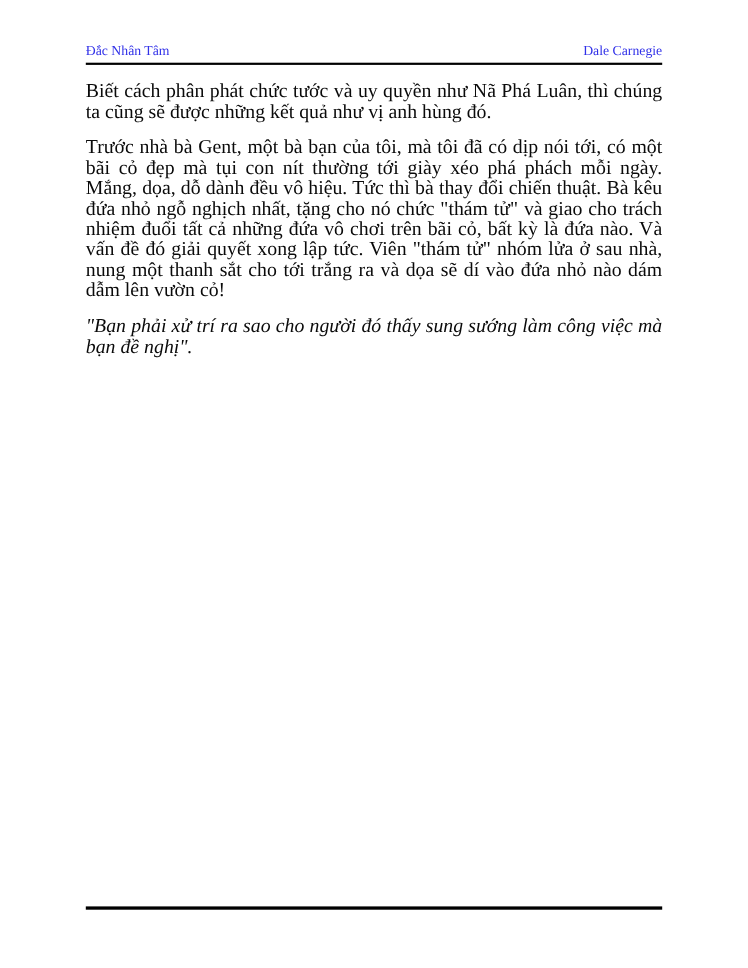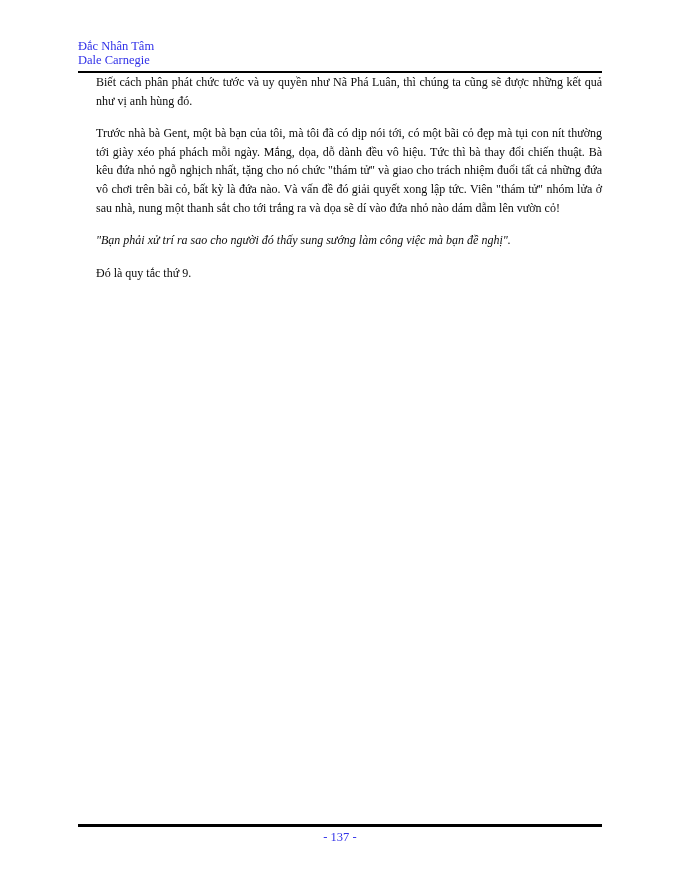--- a/index.html
+++ b/index.html
@@ -26,34 +26,33 @@
     right: 78px;
     top: 39px;
   }
   .header-row {
     display: flex;
     justify-content: space-between;
     align-items: baseline;
     font-size: 12.5px;
     line-height: 14px;
     color: #3030e8;
-    flex-direction: column;
   }
   .header-rule {
     margin-top: 4px;
     height: 0;
     border-top: 2.5px solid #000000;
   }
   
   .page-body {
     position: absolute;
-    left: 96px;
+    left: 78px;
     right: 78px;
     top: 73px;
-    font-size: 12px;
+    font-size: 18px;
     line-height: 18.6px;
     text-align: justify;
   }
   .page-body p.para {
     margin: 0 0 14px 0;
   }
   .page-body p.para.italic {
     font-style: italic;
   }
   
@@ -85,21 +84,19 @@
       <span>Đắc Nhân Tâm</span>
       <span>Dale Carnegie</span>
     </div>
     <div class="header-rule"></div>
   </div>
 
   <div class="page-body">
       <p class="para">Biết cách phân phát chức tước và uy quyền như Nã Phá Luân, thì chúng ta cũng sẽ được những kết quả như vị anh hùng đó.</p>
       <p class="para">Trước nhà bà Gent, một bà bạn của tôi, mà tôi đã có dịp nói tới, có một bãi cỏ đẹp mà tụi con nít thường tới giày xéo phá phách mỗi ngày. Mắng, dọa, dỗ dành đều vô hiệu. Tức thì bà thay đổi chiến thuật. Bà kêu đứa nhỏ ngỗ nghịch nhất, tặng cho nó chức "thám tử" và giao cho trách nhiệm đuổi tất cả những đứa vô chơi trên bãi cỏ, bất kỳ là đứa nào. Và vấn đề đó giải quyết xong lập tức. Viên "thám tử" nhóm lửa ở sau nhà, nung một thanh sắt cho tới trắng ra và dọa sẽ dí vào đứa nhỏ nào dám dẫm lên vườn cỏ!</p>
       <p class="para italic">"Bạn phải xử trí ra sao cho người đó thấy sung sướng làm công việc mà bạn đề nghị".</p>
-      <p class="para">Đó là quy tắc thứ 9.</p>
     </div>
 
   <div class="page-footer">
     <div class="footer-rule"></div>
-    <div class="footer-pagenum">- 137 -</div>
   </div>
 
 </div>
 
 </body></html>

